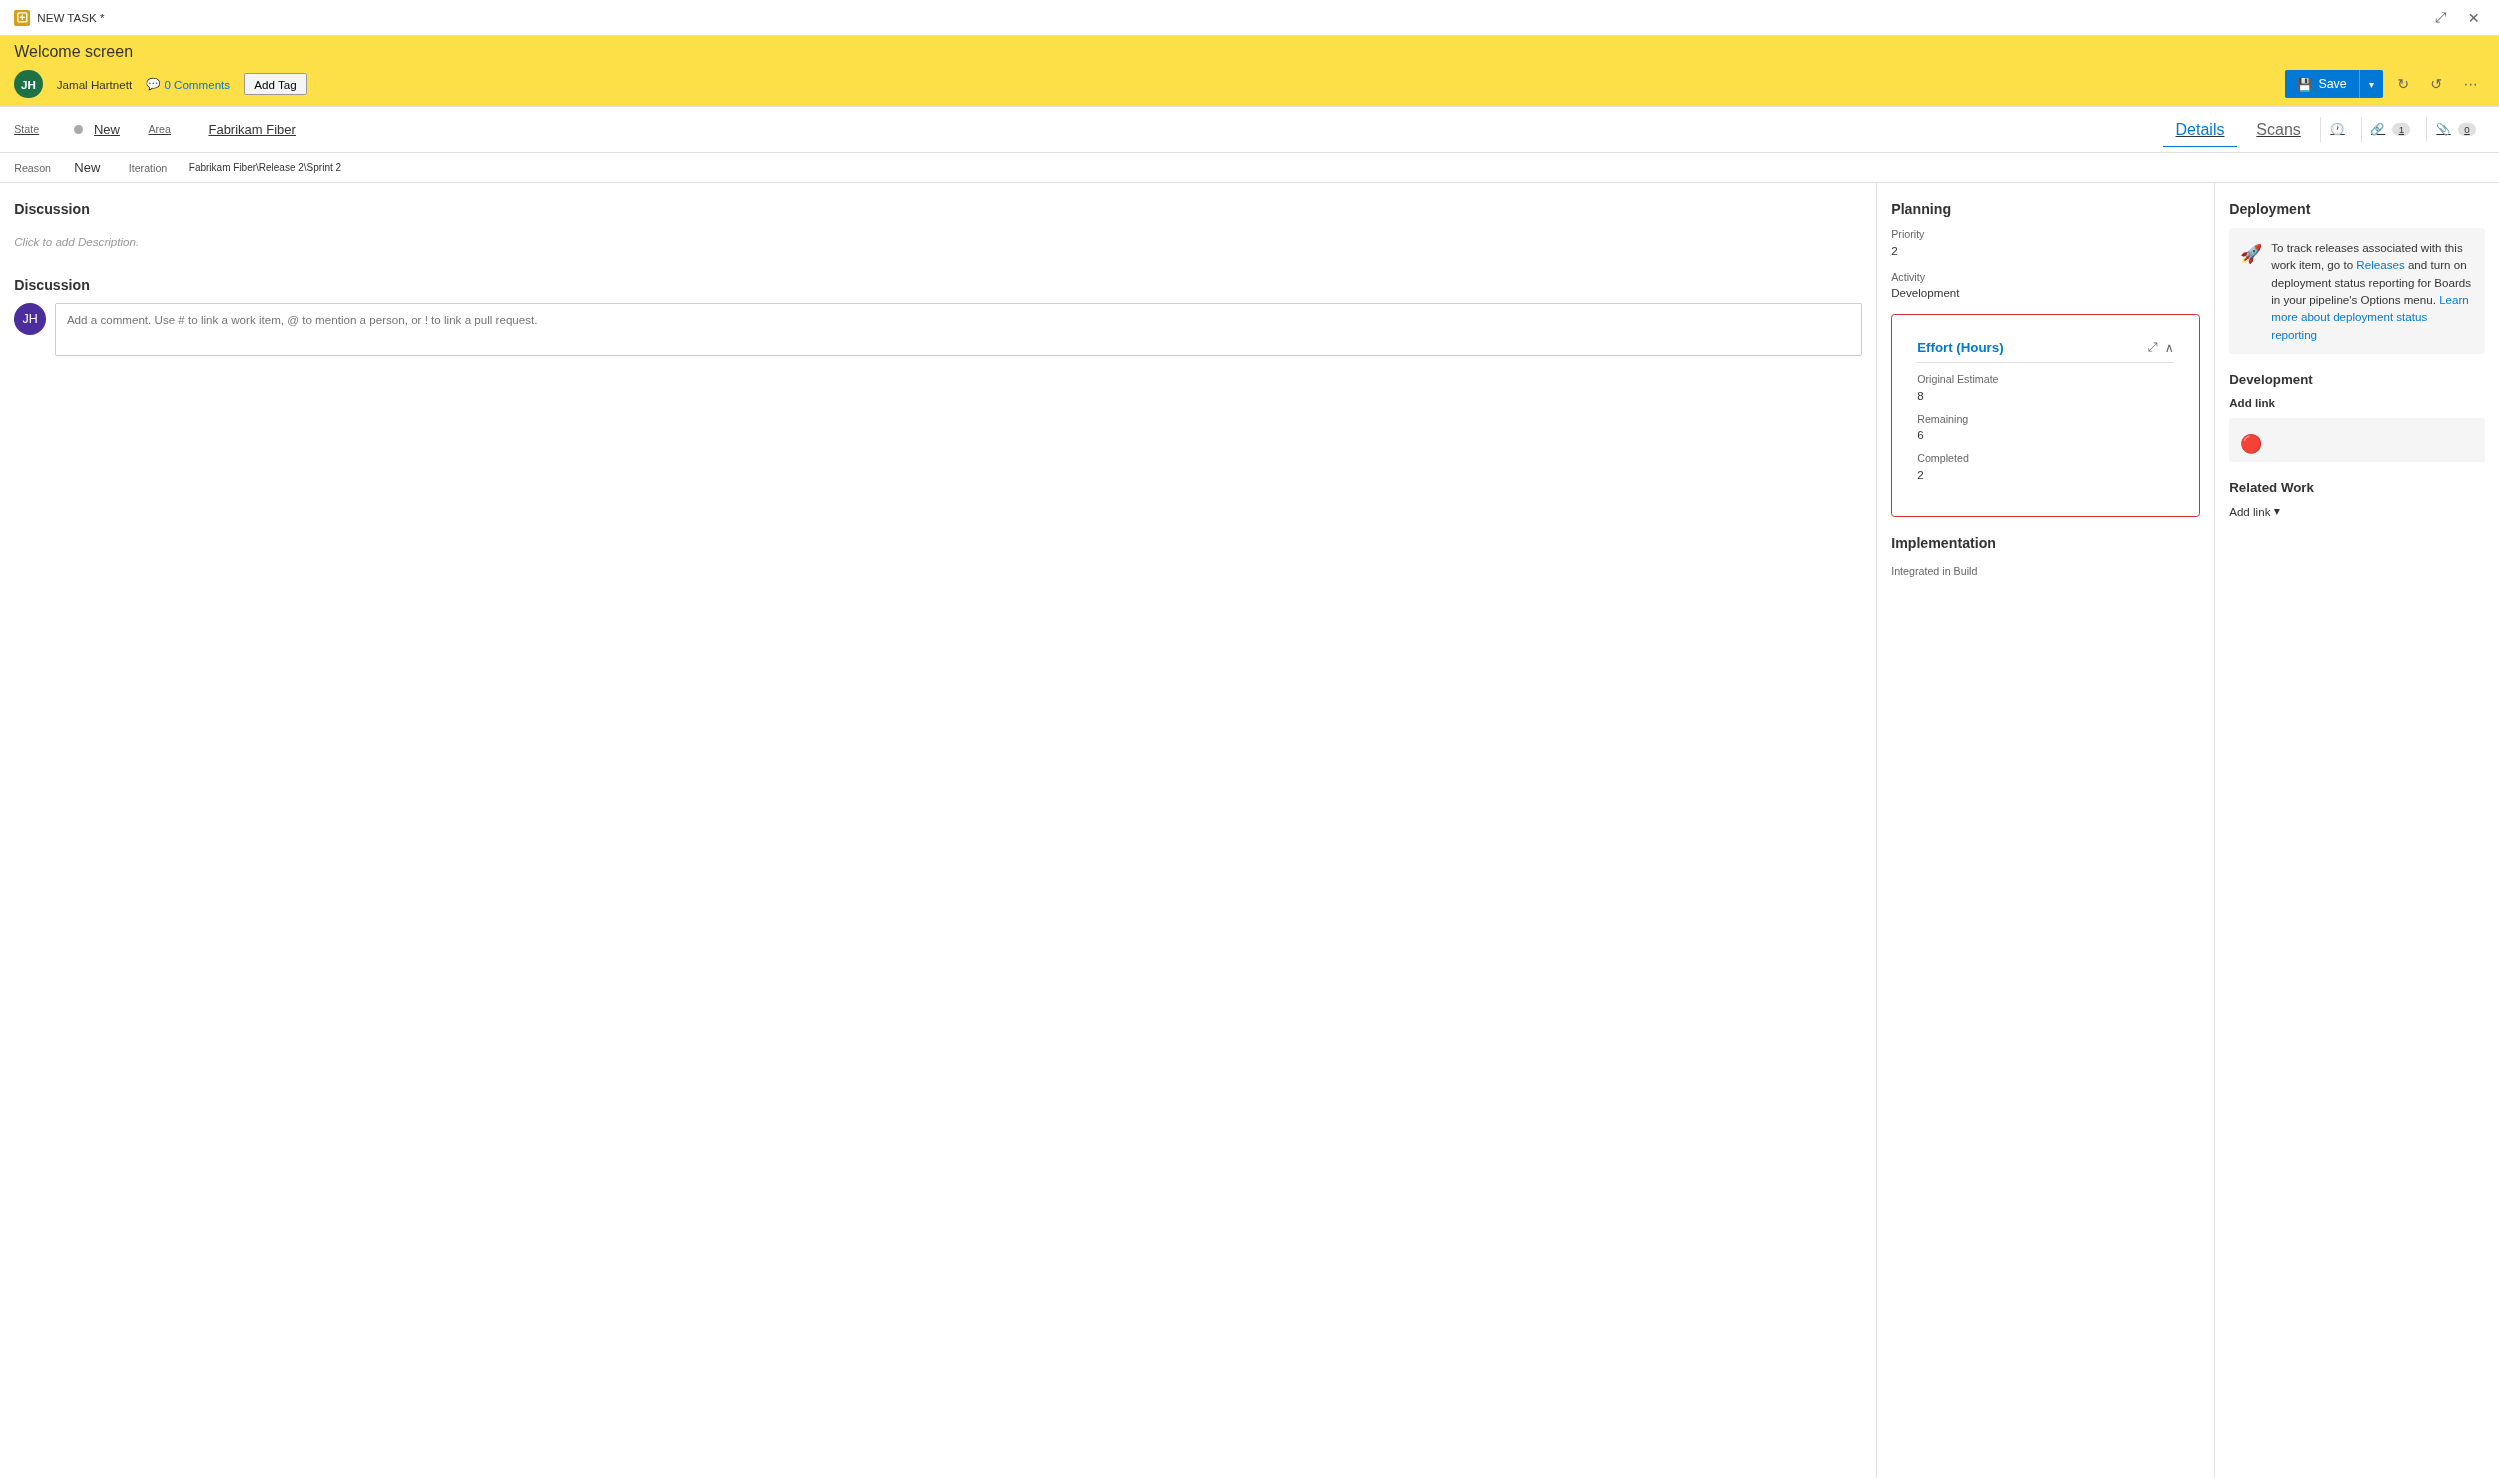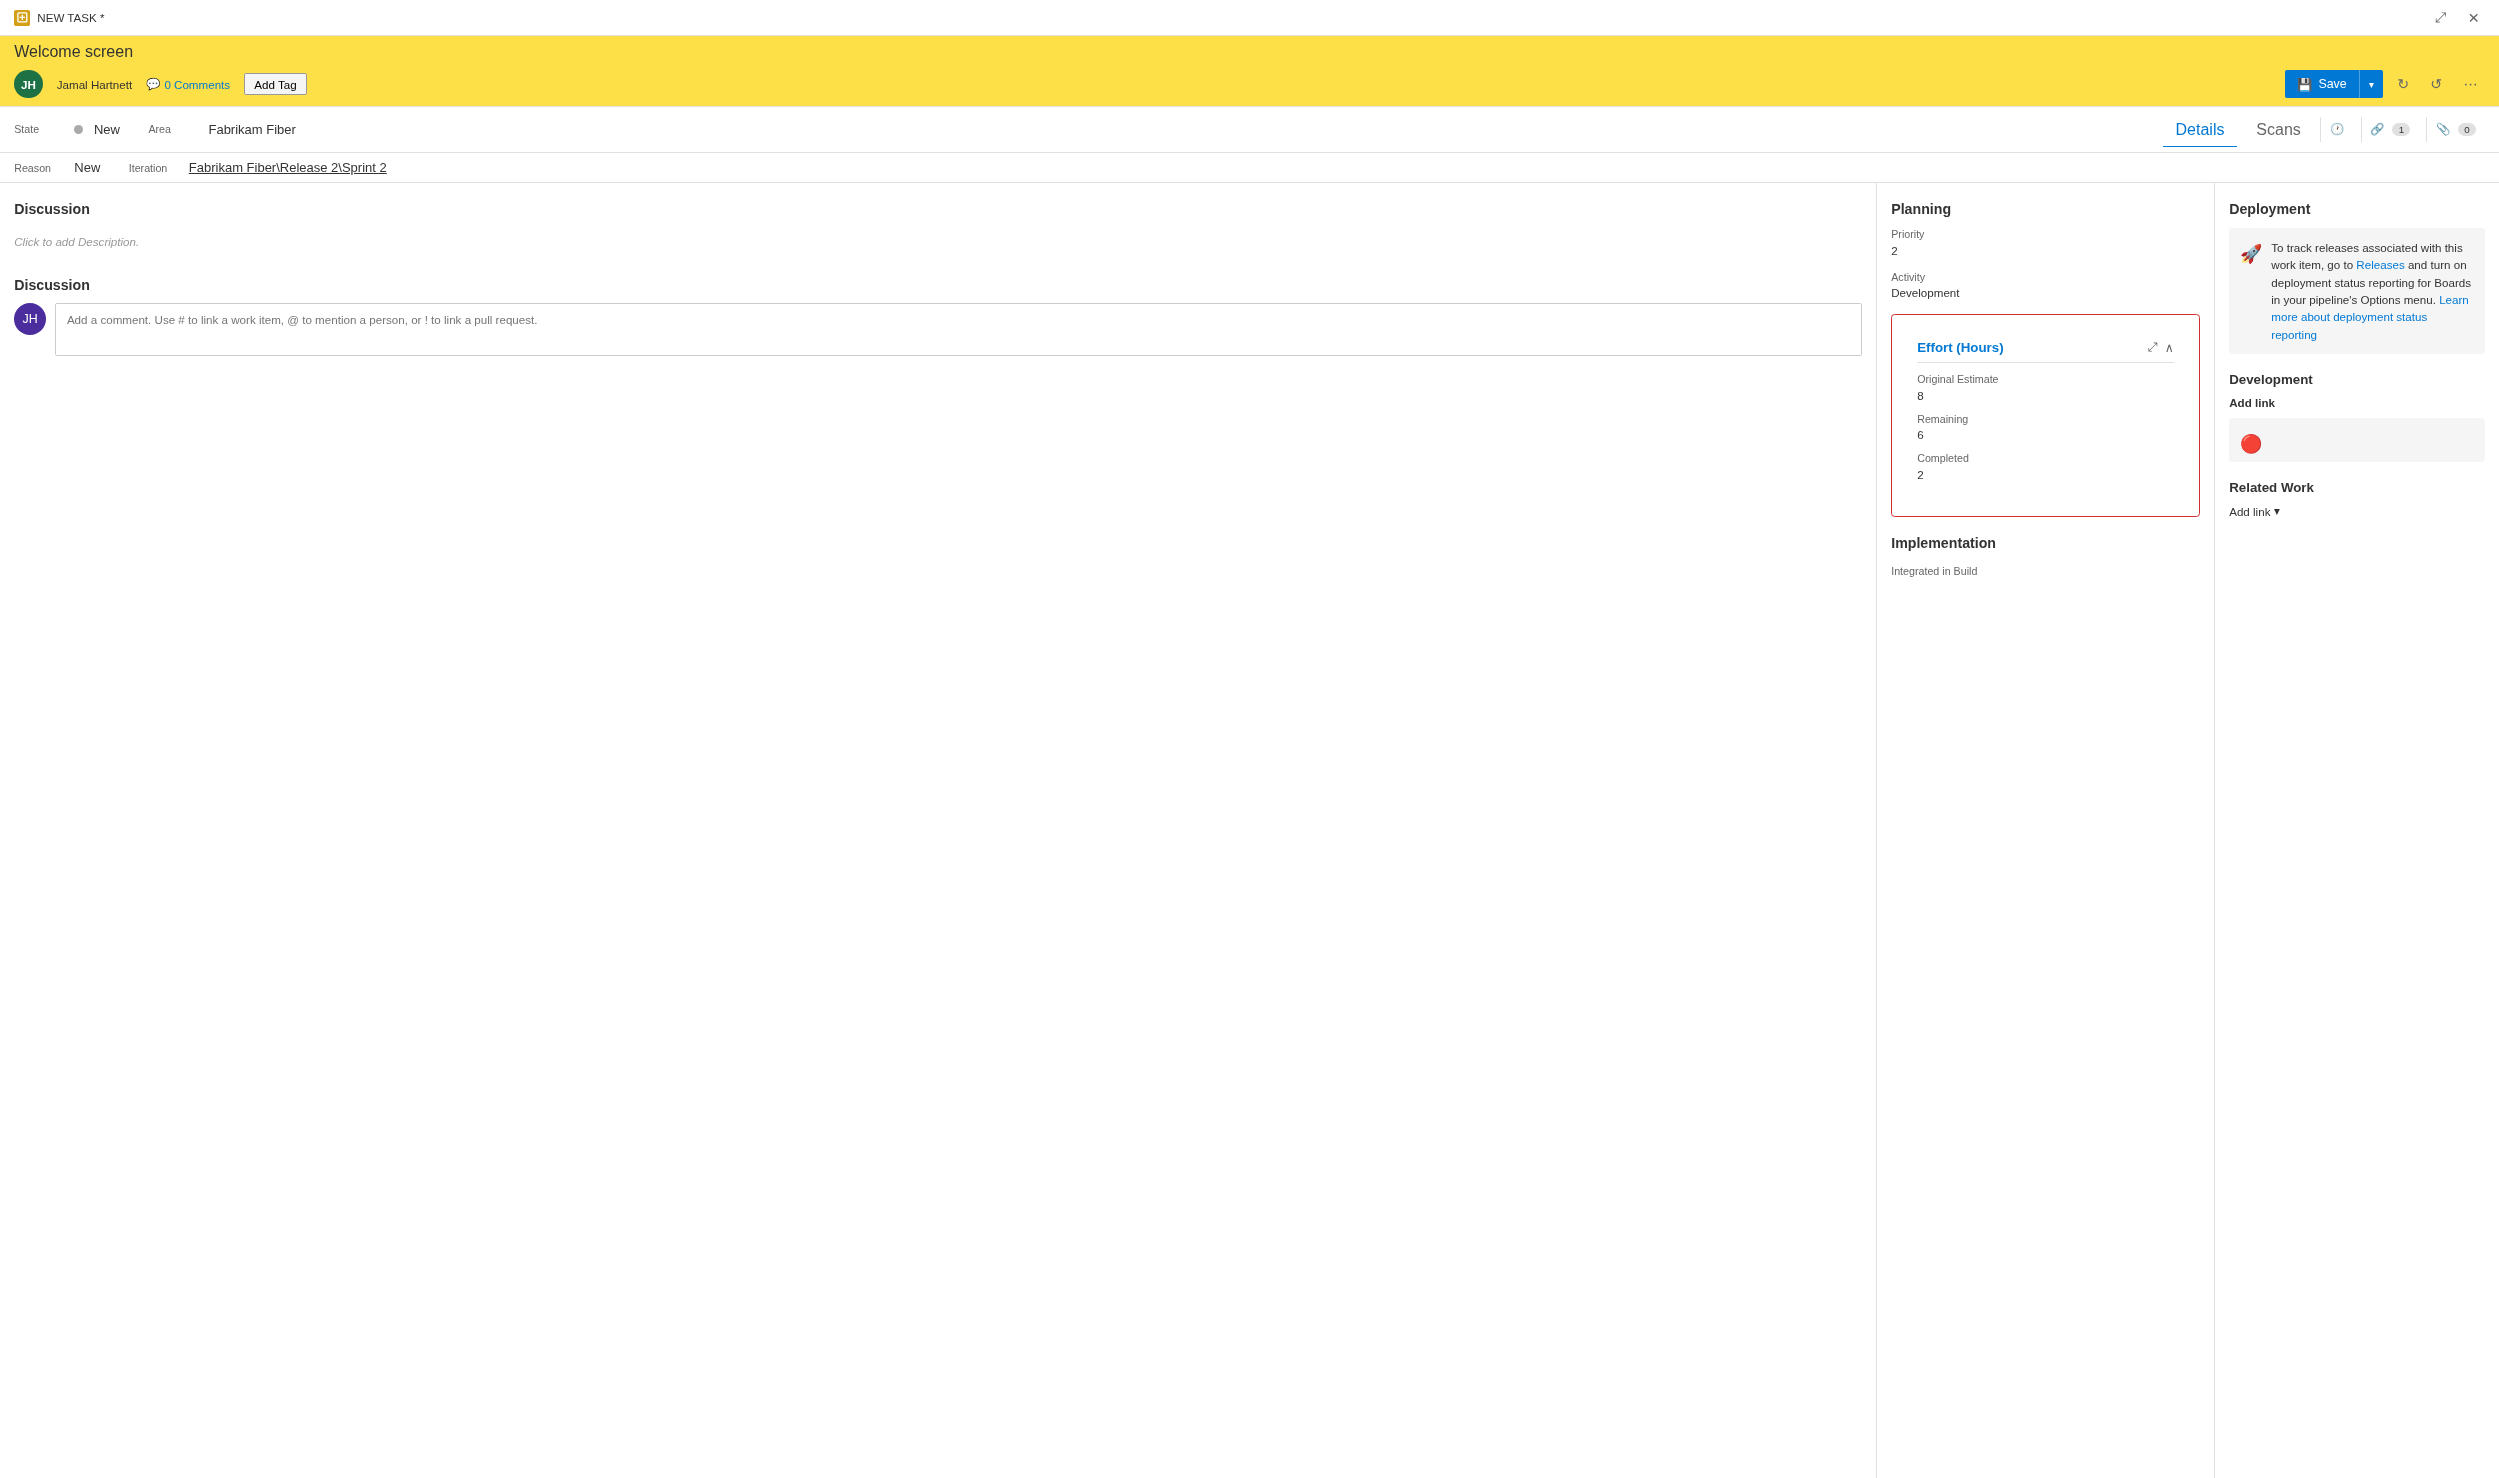--- a/index.html
+++ b/index.html
@@ -95,21 +95,21 @@
     .dev-icon { width: 21.3px; height: 21.3px; flex-shrink: 0; margin-top: 1.8px; }
 
     .related-work-section { margin-top: 18px; }
     .add-link-row { display: flex; align-items: center; gap: 3.6px; font-size: 11.6px; color: #333; cursor: pointer; }
 
     
     .right-panel::-webkit-scrollbar { width: 5.3px; }
     .right-panel::-webkit-scrollbar-track { background: #f0f0f0; }
     .right-panel::-webkit-scrollbar-thumb { background: #ccc; }
 
-    .iteration-value { font-size: 13px; color: #333; text-decoration: underline; }
+    .iteration-value { font-size: 10px; color: #333; }
   </style>
 </head>
 <body>
 
 <div class="title-bar">
   <div class="title-bar-left">
     <div class="title-bar-icon">
       <svg viewBox="0 0 12 12" fill="white">
           <rect x="1" y="1" width="10" height="10" rx="1" fill="none" stroke="white" stroke-width="1.5"></rect>
           <line x1="3" y1="6" x2="9" y2="6" stroke="white" stroke-width="1.5"></line>
@@ -141,21 +141,21 @@
         <button class="save-btn-main" style="background:transparent;border:none;color:#fff;font-size:12.4px;font-weight:500;cursor:pointer;display:flex;align-items:center;gap:5.3px;padding:0 12.4px;height:100%;"><span>💾</span> Save</button>
         <button class="save-btn-arrow" style="background:transparent;border:none;color:#fff;cursor:pointer;border-left:0.9px solid rgba(255,255,255,0.3);padding:0 9px;height:28.4px;">▾</button>
       </div>
       <button class="icon-btn">↻</button>
       <button class="icon-btn">↺</button>
       <button class="icon-btn">⋯</button>
     </div>
   </div>
 </div>
 
-<div style="display:flex; align-items:center; padding:7.1px 14.2px; border-bottom:0.9px solid #e0e0e0; background:#fff; justify-content:space-between;">
+<div style="display:flex; align-items:center; padding:7.1px 14.2px; border-bottom:0.9px solid #e0e0e0; background:#fff; justify-content:space-between;text-decoration:underline;">
   <div style="display:flex; align-items:center; gap:28.4px;">
     <div class="field-group">
       <span class="field-label">State</span>
       <span class="state-dot"></span>
       <span class="field-value">New</span>
     </div>
     <div class="field-group">
       <span class="field-label">Area</span>
       <span class="field-value">Fabrikam Fiber</span>
     </div>

